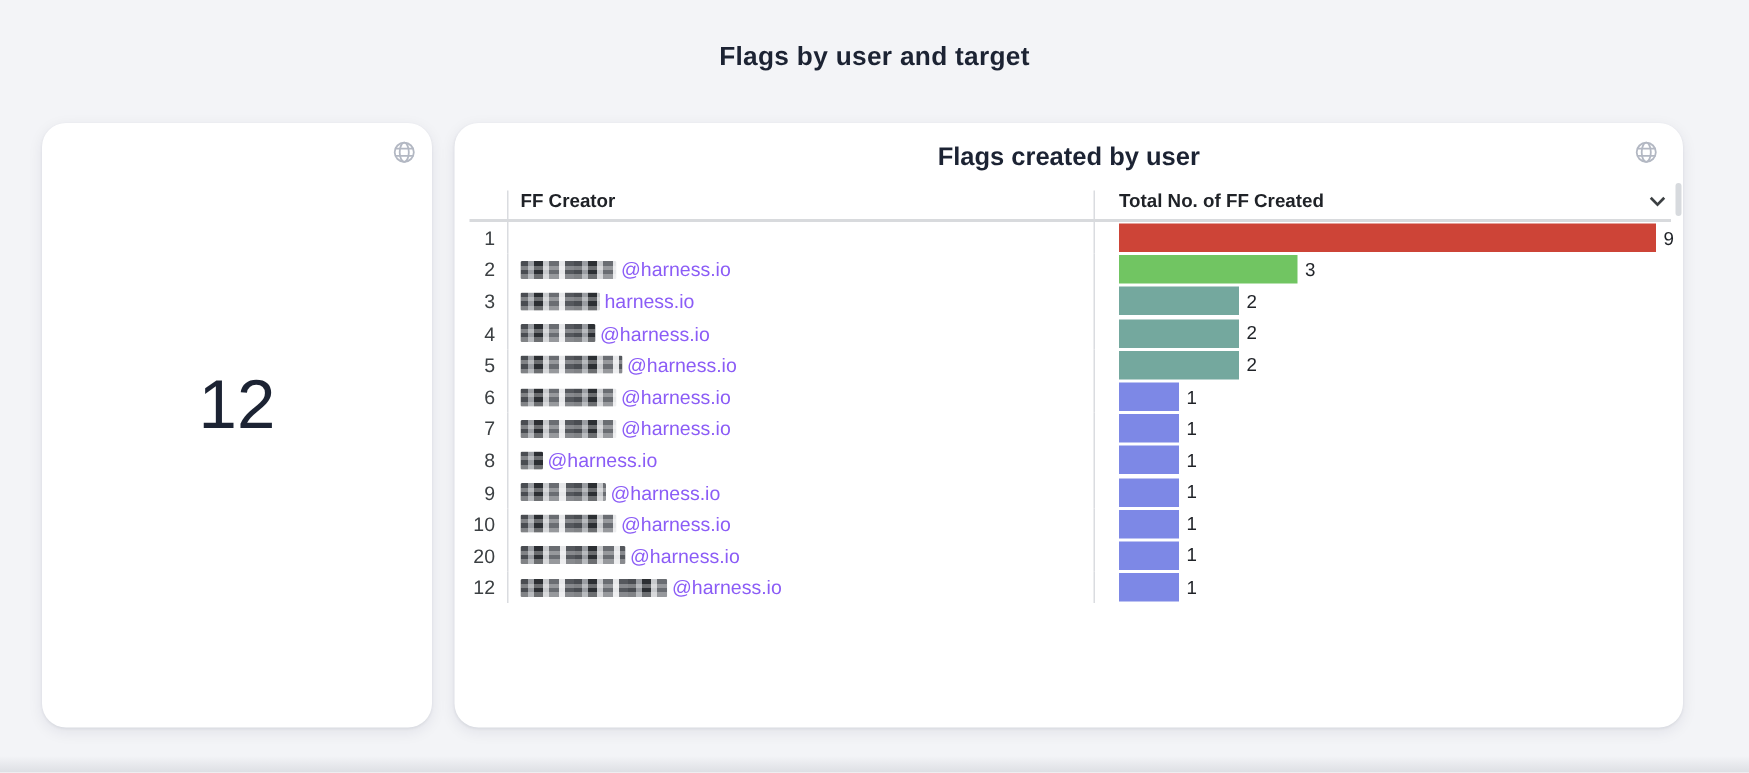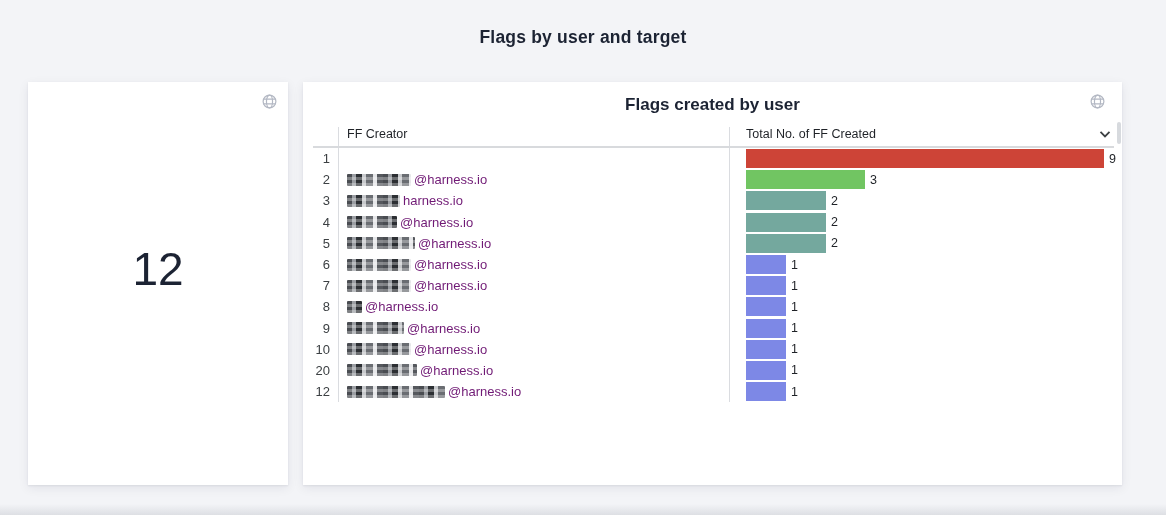--- a/index.html
+++ b/index.html
@@ -11,59 +11,59 @@
   }
   body::after{
     content:"";position:absolute;left:0;bottom:0;width:100%;height:11px;
     background:linear-gradient(180deg,rgba(30,40,60,0) 0%,rgba(30,40,60,.10) 100%);
     pointer-events:none;
   }
   .page-header{position:absolute;top:0;left:0;width:100%;height:48px;
     display:flex;align-items:flex-end;justify-content:center}
   .page-title{font-size:17.5px;font-weight:bold;letter-spacing:.2px;color:#1c2333}
 
-  .card{position:absolute;background:#fff;border-radius:0;
+  .card{position:absolute;background:#fff;border-radius:16px;
     box-shadow:0 1px 2px rgba(20,30,60,.07),0 3px 10px rgba(20,30,60,.08)}
   .card-user{left:28px;top:82px;width:260px;height:403px}
   .card-flags{left:303px;top:82px;width:819px;height:403px}
 
   .globe{position:absolute;top:11px;line-height:0}
   .card-user .globe{right:10px}
   .card-flags .globe{right:16px}
 
   .metric{position:absolute;top:164px;left:0;width:100%;text-align:center}
   .metric-value{font-size:46px;line-height:1;font-weight:400;color:#1c2333}
   .metric-label{margin-top:17px;font-size:15.5px;color:#1c2333}
 
   .flags-title{position:absolute;top:13px;left:0;width:100%;text-align:center;
     font-size:17px;font-weight:bold;color:#1c2333}
 
   .table{position:absolute;left:10px;top:45px;right:8px;font-size:13px;color:#3c4043}
   .thead{display:flex;height:19px;border-bottom:2px solid #d8dadd;
-    font-weight:normal;color:#1f2227;font-size:12.5px}
+    font-weight:bold;color:#1f2227;font-size:12.5px}
   .col-num{width:25px;flex:none;box-sizing:border-box}
   .col-creator{width:391px;flex:none;border-left:1px solid #dadce0;
     padding-left:8px;box-sizing:border-box}
   .col-chart{flex:1;border-left:1px solid #dadce0;padding-left:16px;
     position:relative;box-sizing:border-box}
   .thead .col-chart{padding-right:22px}
   .sort-chevron{position:absolute;right:3px;top:3px;line-height:0;cursor:pointer}
 
   .tbody .trow{display:flex;height:21.2px;align-items:stretch}
   .trow .col-num{display:flex;align-items:center;justify-content:flex-end;
     padding-right:8px;color:#3c4043}
   .trow .col-creator{display:flex;align-items:center;white-space:nowrap;overflow:hidden}
   .trow .col-chart{display:flex;align-items:center}
 
   .redact{display:inline-block;height:12px;margin-right:3px;border-radius:1px;
     background-image:
       repeating-linear-gradient(0deg, rgba(255,255,255,.30) 0 3px, rgba(0,0,0,0) 3px 6px),
       repeating-linear-gradient(90deg,#4a4d52 0 5px,#9a9da2 5px 9px,#2c2f33 9px 15px,
         #c7c9cc 15px 19px,#6a6d72 19px 26px,#e6e7e9 26px 30px,#55585d 30px 36px)}
-  .email{color:#701a75}
+  .email{color:#8b5cf6}
 
   .bar{height:19px;flex:none}
   .bar-val{margin-left:5px;font-size:12.5px;color:#1f2227}
 
   .scroll-thumb{position:absolute;right:1px;top:40px;width:4px;height:22px;
     background:#d7dade;border-radius:2px;cursor:pointer}
 </style>
 </head>
 <body>
 

